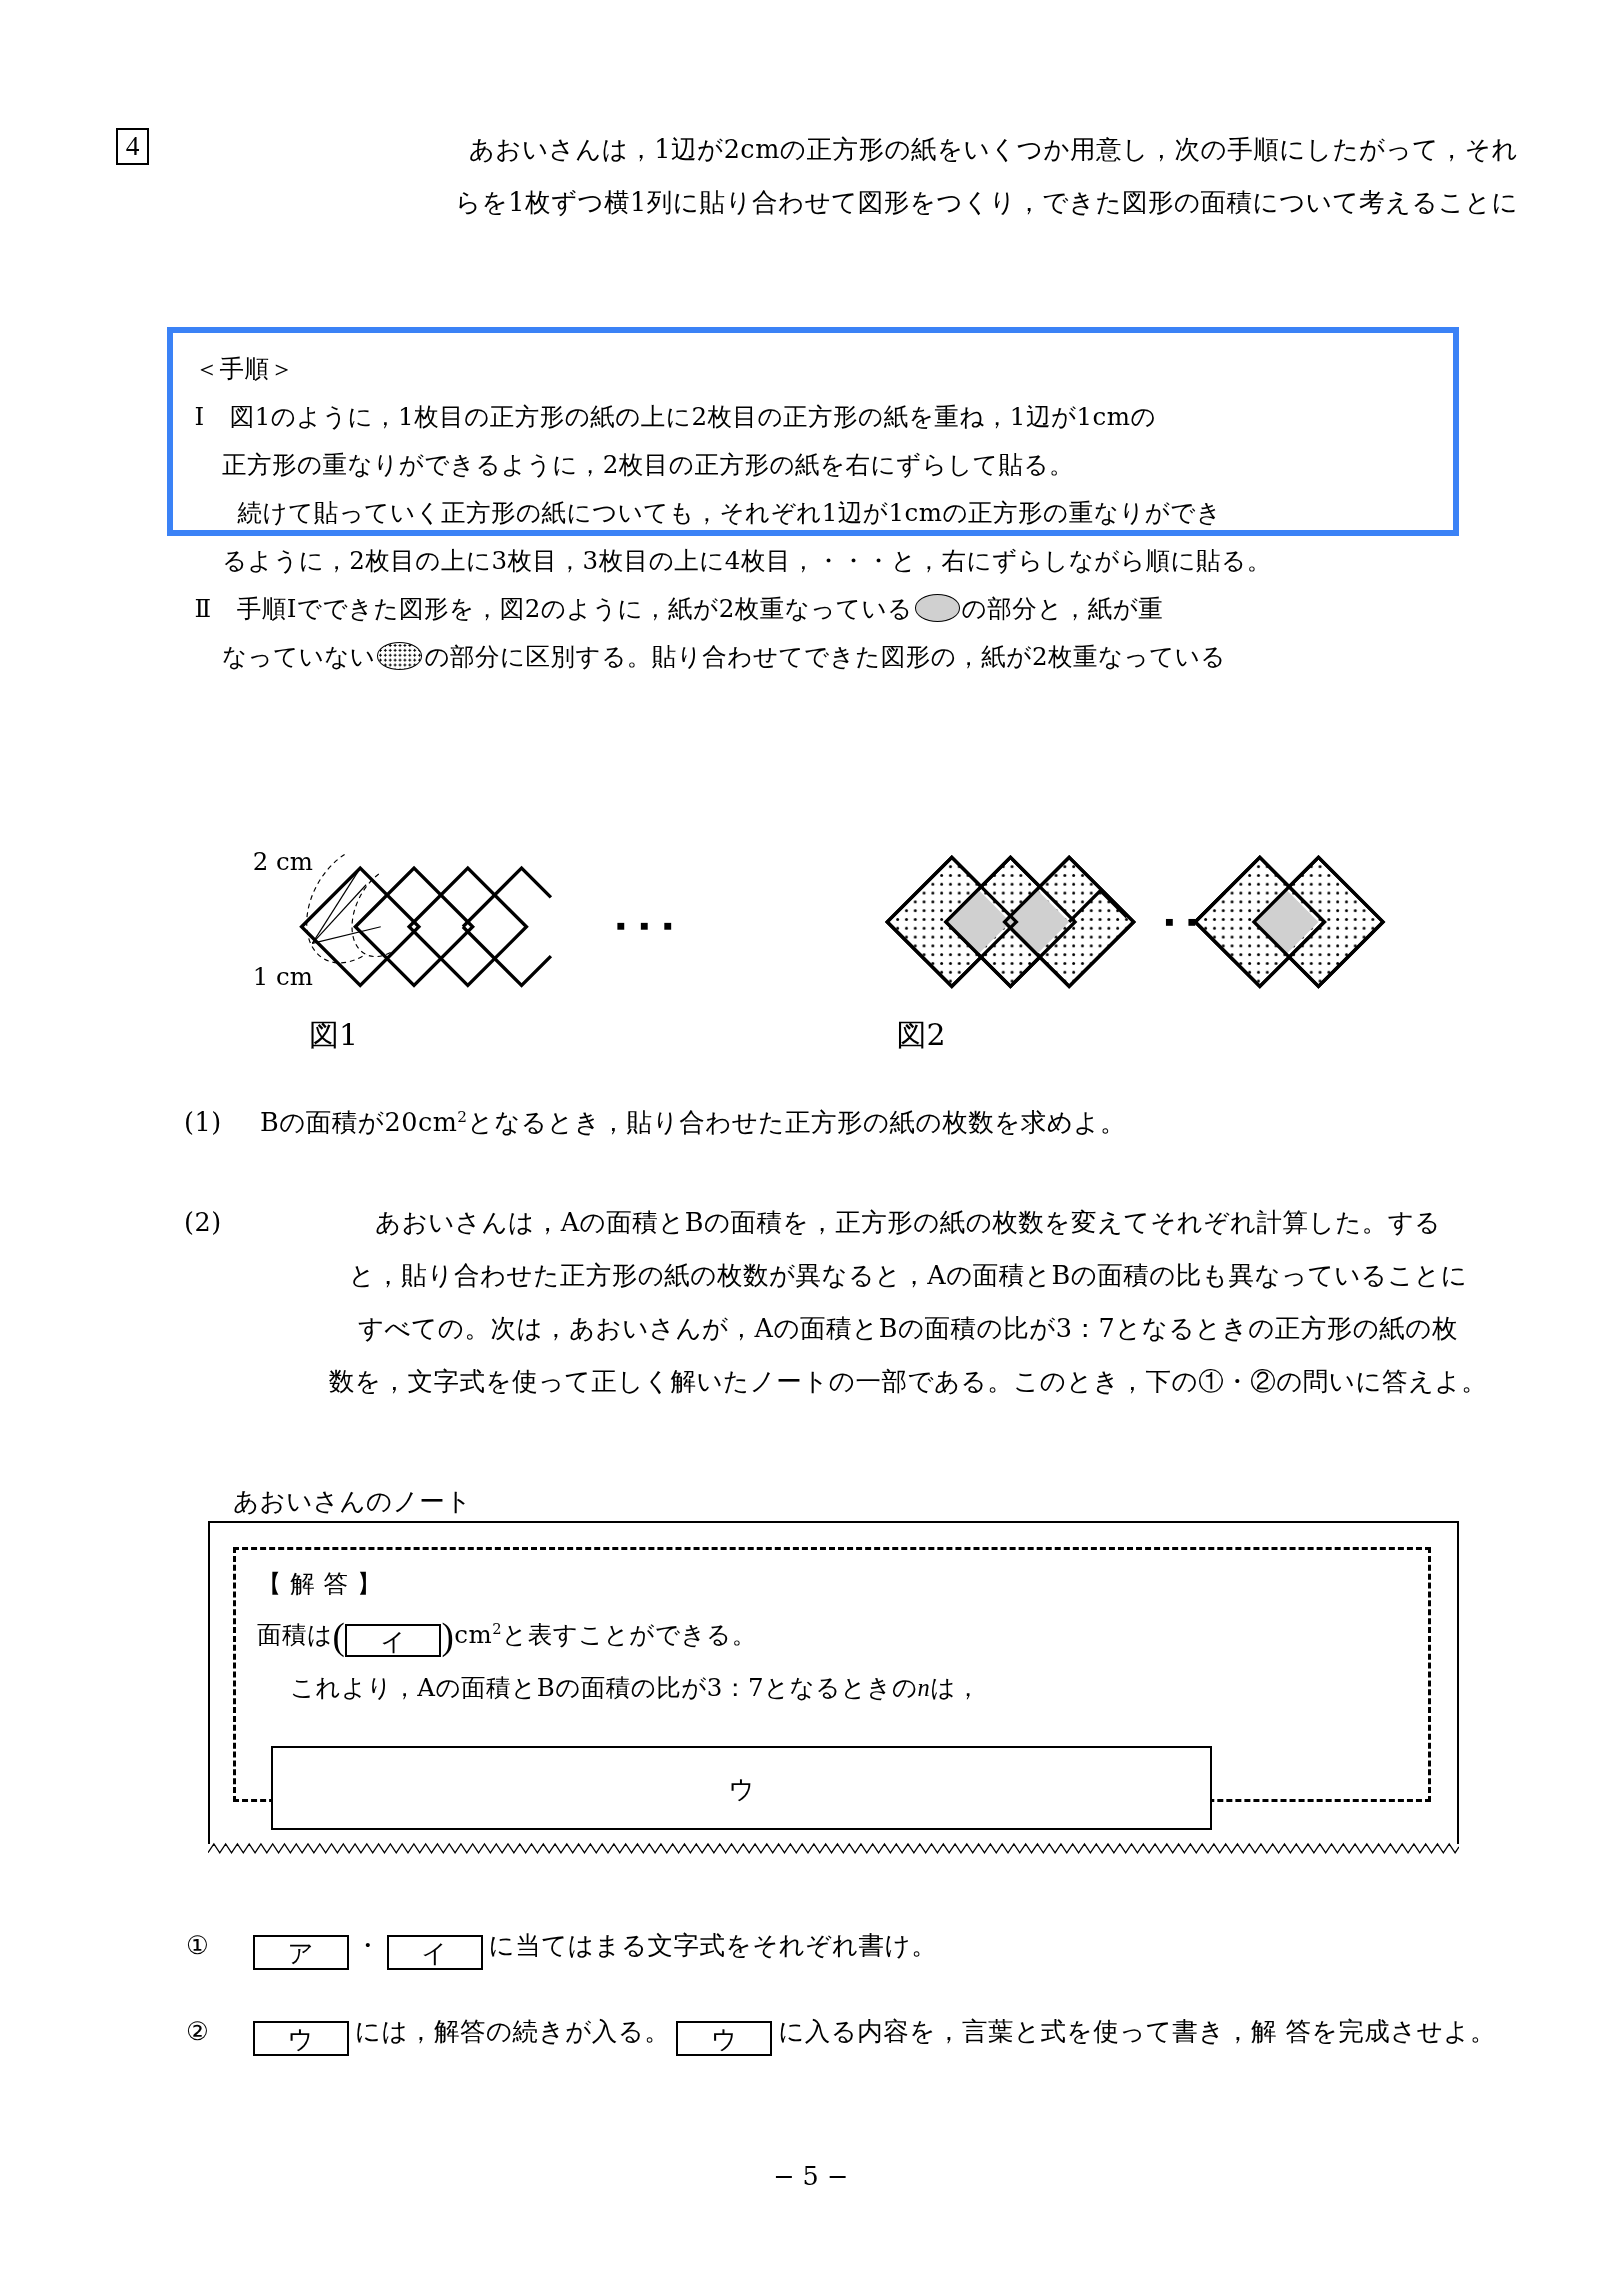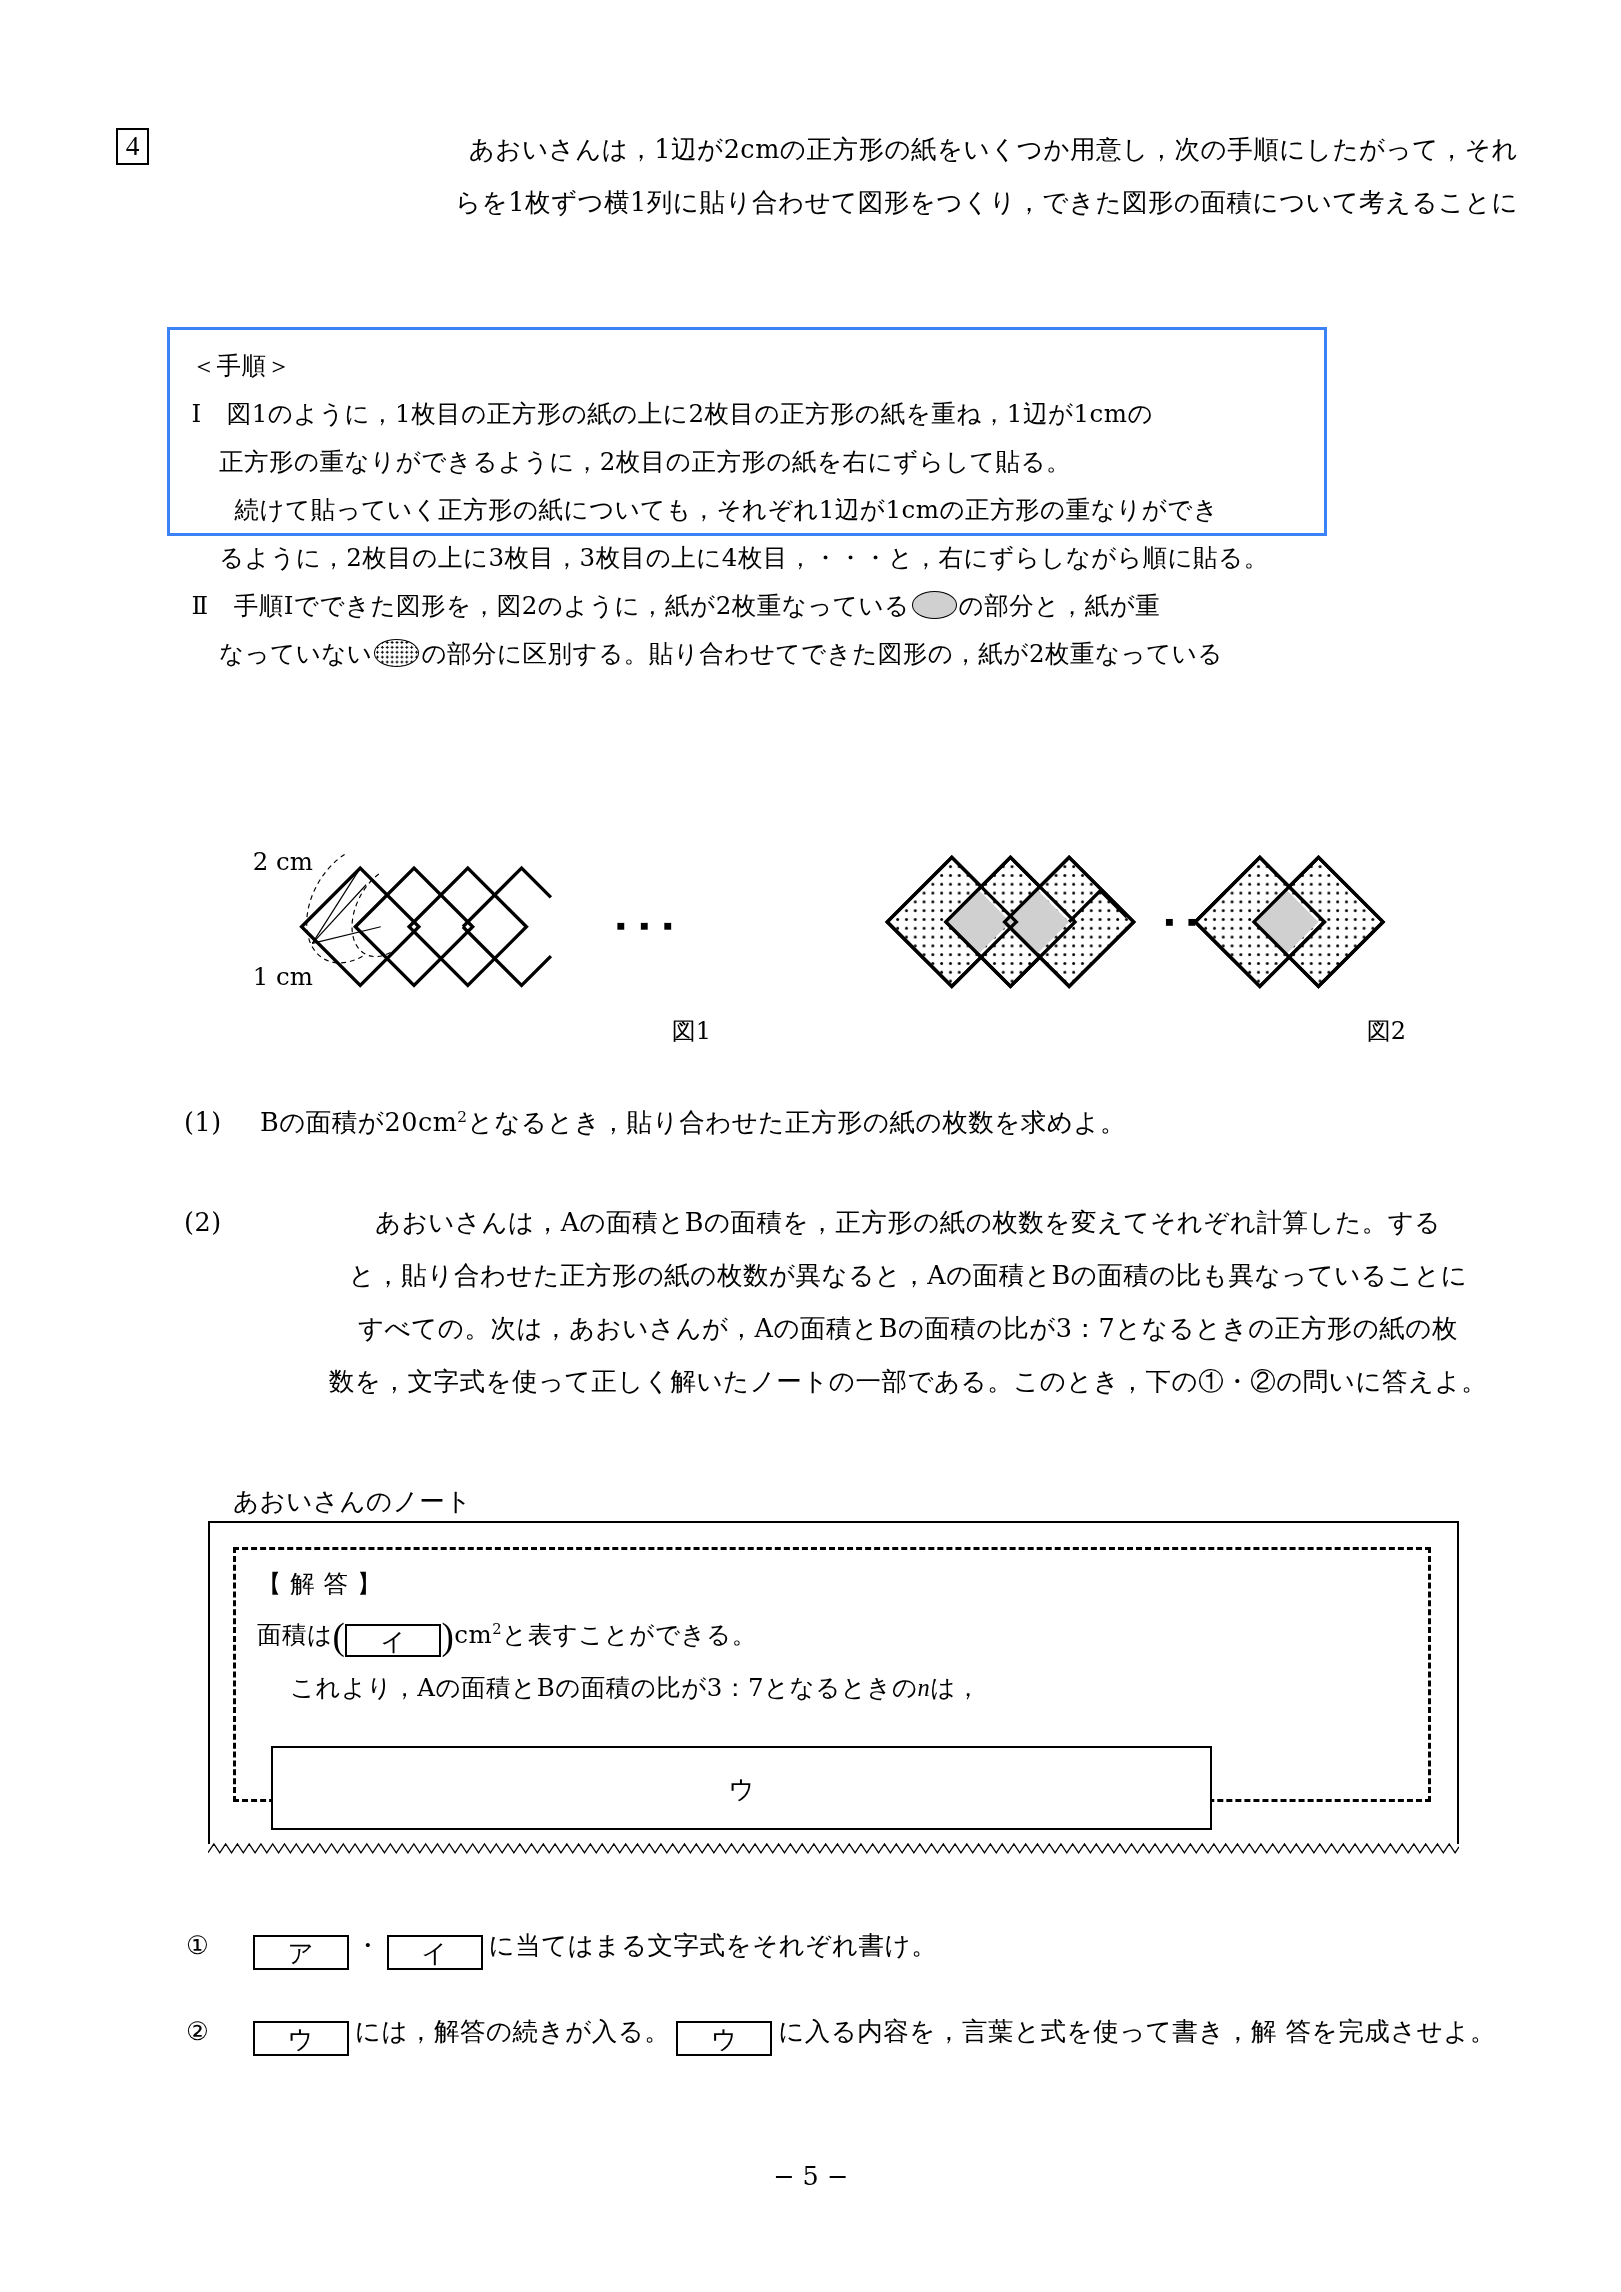--- a/index.html
+++ b/index.html
@@ -47,22 +47,22 @@
     width: 1353px;
     text-align: right;
   }
   .intro .l { display: block; }
   .intro .l2, .intro .l3 { margin-left: -45px; }
 
   
   .proc-box {
     position: absolute;
     left: 167px; top: 327px;
-    width: 1160px; height: 209px;
-    border: 3px solid #3b82f6;
+    width: 1292px; height: 209px;
+    border: 6px solid #3b82f6;
     box-sizing: border-box;
   }
   .proc-inner { padding: 11.8px 21.6px 0 21.6px; }
   .proc-line { display: block; }
   .indent1 { padding-left: 43px; }
   .indent2 { padding-left: 27.4px; }
 
   .ell-gray, .ell-dot {
     display: inline-block;
     width: 43px; height: 25.5px;
@@ -74,22 +74,22 @@
   .ell-gray { background: #d0d0d0; }
   .ell-dot {
     background-color: #ffffff;
     background-image: radial-gradient(#000 1.1px, transparent 1.2px);
     background-size: 4.9px 4.9px;
   }
 
   
   .figwrap { position: absolute; }
   .figcap {
-    text-align: right;
-    font-size: 24px;
+    text-align: left;
+    font-size: 30px;
     font-family: "DejaVu Serif", serif;
     margin-top: 5.9px;
   }
 
   
   .qblock { position: absolute; width: 1372px; }
   .qlabel {
     position: absolute;
     left: 0; top: 0;
     font-size: 25.5px;

